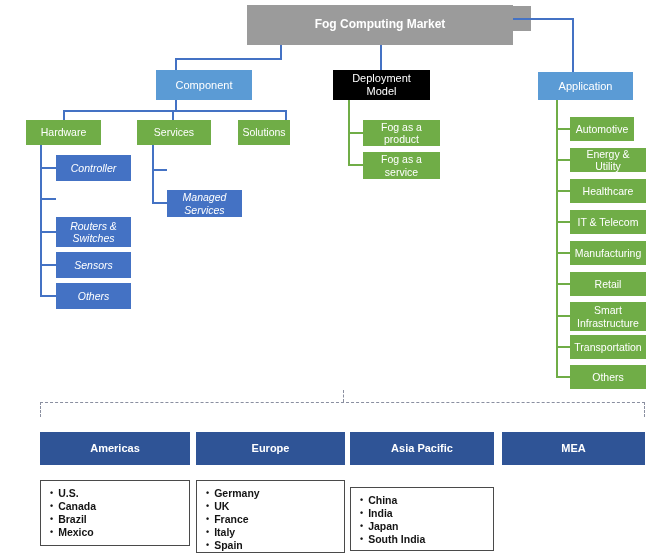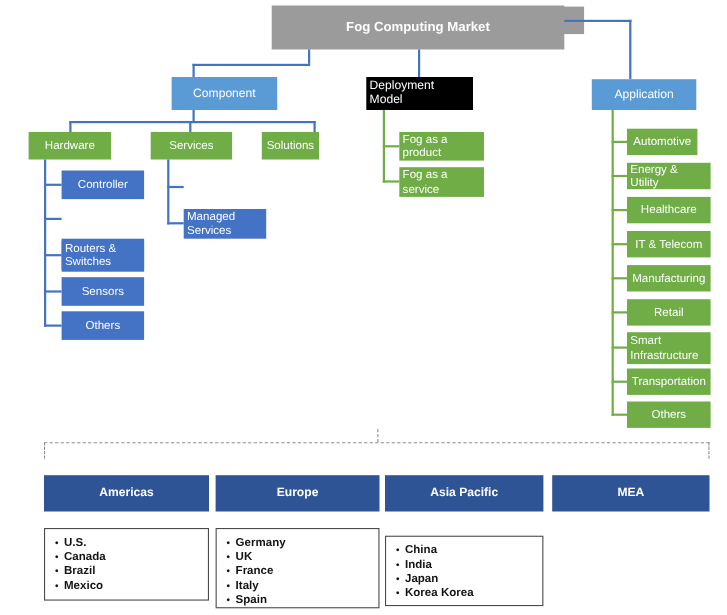--- a/index.html
+++ b/index.html
@@ -1,24 +1,24 @@
 <!DOCTYPE html>
 <html><head>
 <meta charset="utf-8">
 <style>
   html,body{margin:0;padding:0;background:#fff;}
   #stage{position:relative;width:661px;height:559px;background:#fff;overflow:hidden;
          font-family:"Liberation Sans", sans-serif;}
   .node{position:absolute;display:flex;align-items:center;justify-content:center;
-        text-align:left;color:#fff;font-size:10.5px;line-height:1.15;
+        text-align:center;color:#fff;font-size:10.5px;line-height:1.15;
         padding:1px 3px;box-sizing:border-box;}
   .gray{background:#9b9b9b;font-size:12px;font-weight:700;}
   .lblue{background:#5b9bd5;font-size:11px;}
   .dblue{background:#000000;font-size:11px;}
-  .blue{background:#4472c4;}
+  .blue{background:#4472c4;font-style:italic;}
   .green{background:#70ad47;}
   .navy{background:#2f5496;font-weight:700;font-size:11px;}
   .line{position:absolute;}
   .lb{background:#4472c4;}
   .lg{background:#70ad47;}
   .dash-h{position:absolute;border-top:1px dashed #8a8fa0;}
   .dash-v{position:absolute;border-left:1px dashed #8a8fa0;}
   .cbox{position:absolute;background:#fff;border:1px solid #4a4a4a;box-sizing:border-box;}
   .cbox ul{margin:6px 0 0 9px;padding:0;list-style:none;}
   .cbox li{font-size:10.5px;font-weight:700;color:#141414;line-height:13px;
@@ -126,17 +126,17 @@
       <li>France</li>
       <li>Italy</li>
       <li>Spain</li>
     </ul>
   </div>
   <div class="cbox" style="left:350px;top:487px;width:144px;height:64px;">
     <ul>
       <li>China</li>
       <li>India</li>
       <li>Japan</li>
-      <li>Korea Korea</li>
+      <li>South India</li>
     </ul>
   </div>
 
 </div>
 
 </body></html>

